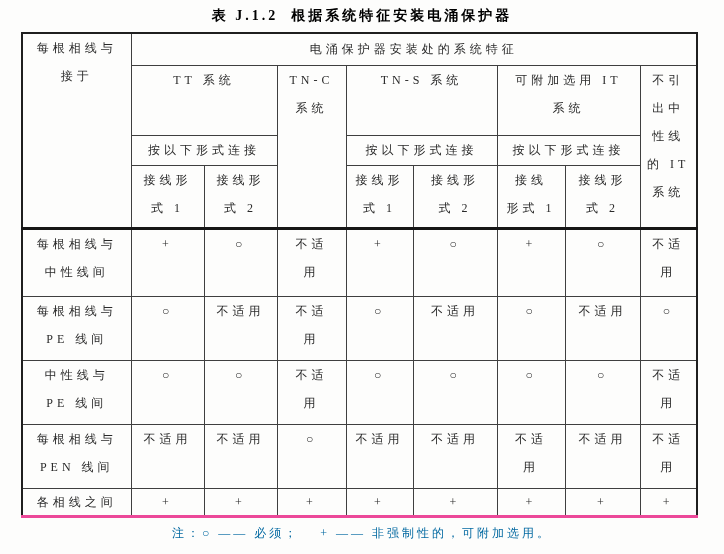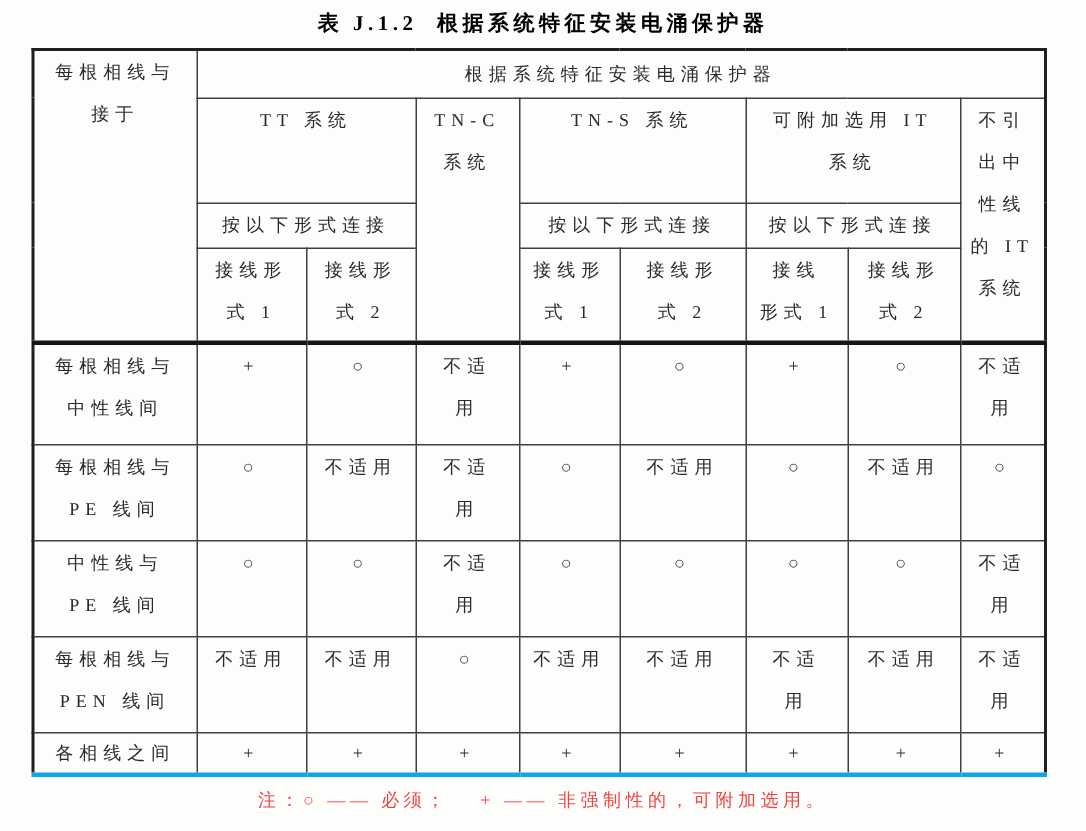--- a/index.html
+++ b/index.html
@@ -47,27 +47,27 @@
   td.corner      { vertical-align: top; padding-top: 2px; line-height: 28px; }
   td.bighead     { vertical-align: middle; line-height: 30px; }
   td.grp         { vertical-align: top; padding-top: 1px; line-height: 27px; }
   td.tallgrp     { vertical-align: top; padding-top: 1px; line-height: 27px; }
   td.itnn        { vertical-align: top; padding-top: 6px;  line-height: 30px; }
   td.connect     { vertical-align: middle; line-height: 26px; }
   td.sub         { vertical-align: top; padding-top: 1px; line-height: 30px; }
   
   td.lbl, td.val { vertical-align: top; padding-top: 3px; line-height: 28px; }
   tr.r1 td       { border-top: 3px solid #161616; }
-  tr.r5 td       { border-bottom: 3px solid #0ea5e9; vertical-align: middle; padding-top: 0; line-height: 24px; }
+  tr.r5 td       { border-bottom: 3px solid #ec4899; vertical-align: middle; padding-top: 0; line-height: 24px; }
   .note {
     margin-top: 7px;
     text-align: center;
     font-size: 12px;
     letter-spacing: 3px;
-    color: #ef4444;
+    color: #0369a1;
     white-space: pre;
   }
 </style>
 </head>
 <body>
 
 <div class="page">
 
   <div class="title">表 J.1.2  根据系统特征安装电涌保护器</div>
 
@@ -81,21 +81,21 @@
       <col style="width:84px">
       <col style="width:68px">
       <col style="width:75px">
       <col style="width:57px">
     </colgroup>
     <tbody>
 
       <tr style="height:32px">
         <td class="corner" rowspan="4">每根相线与
 接于</td>
-        <td class="bighead" colspan="8">根据系统特征安装电涌保护器</td>
+        <td class="bighead" colspan="8">电涌保护器安装处的系统特征</td>
       </tr>
 
       <tr style="height:70px">
         <td class="grp" colspan="2">TT 系统</td>
         <td class="tallgrp" rowspan="3">TN-C
 系统</td>
         <td class="grp" colspan="2">TN-S 系统</td>
         <td class="grp" colspan="2">可附加选用 IT
 系统</td>
         <td class="itnn" rowspan="3">不引

